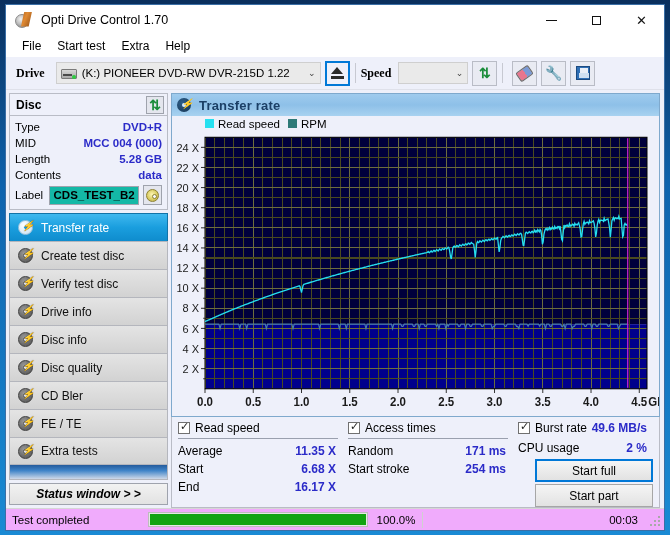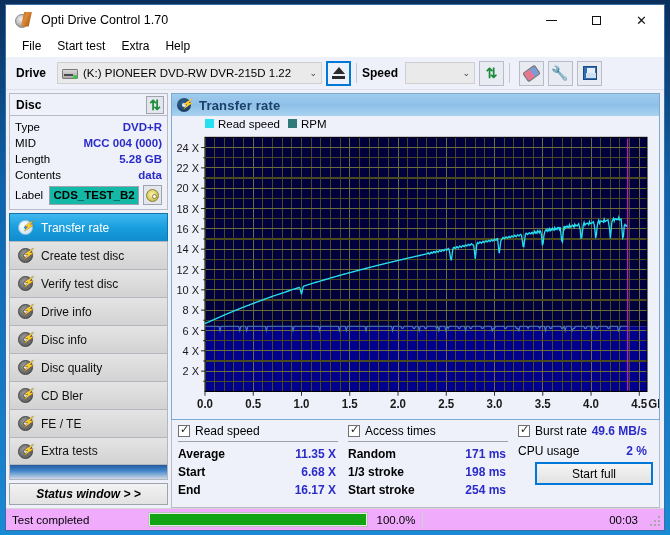--- a/index.html
+++ b/index.html
@@ -41,21 +41,21 @@
   
   .menubar { height:22px; background:#ffffff; display:flex; align-items:center;
              padding-left:8px; flex:0 0 22px; }
   .menu-item { padding:2px 8px; font-size:12px; color:#000; }
 
   
   .drivebar {
     flex:0 0 33px; background:#eef0fa; display:flex; align-items:center;
     padding:0 4px; border-bottom:1px solid #dfe1ea;
   }
-  .lbl-bold { font-weight:bold; font-size:12px; color:#000; }
+  .lbl-bold { font-weight:bold; font-size:12px; color:#000;font-family:Liberation Serif, serif; }
   .combo {
     height:22px; background:#eaeaea; border:1px solid #cfcfcf;
     display:flex; align-items:center; padding:0 4px; position:relative;
   }
   .combo .arrow { margin-left:auto; font-size:9px; color:#444; padding-left:6px;}
   .drive-combo { width:265px; margin-left:11px; }
   .drv-icon { width:16px; height:13px; position:relative; flex:0 0 16px; margin-right:5px;}
   .drv-icon .body { position:absolute; left:0; top:2px; width:16px; height:10px;
      background:linear-gradient(180deg,#d8d8d8,#a9a9a9); border:1px solid #7a7a7a; border-radius:1px;}
   .drv-icon .slot { position:absolute; left:2px; top:7px; width:9px; height:2px; background:#4a4a4a;}
@@ -165,21 +165,21 @@
   .col { display:flex; flex-direction:column; }
   .col1 { width:170px; }
   .col2 { width:170px; }
   .col3 { flex:1; }
   .chk-row { display:flex; align-items:center; gap:5px; }
   .chk { width:12px;height:12px;border:1px solid #707070;background:#fff;position:relative;}
   .chk:after { content:"✓"; position:absolute; left:1px; top:-3px; font-size:11px; color:#1c1c1c; }
   .chk-lbl { font-size:12px; }
   .rule { height:1px; background:#9aa0ae; margin:3px 10px 3px 0; }
   .rrow { display:flex; font-size:12px; line-height:18px; padding-right:12px;}
-  .rrow .k { color:#000;font-weight:bold; }
+  .rrow .k { color:#000; }
   .rrow .v { margin-left:auto; color:#2b2bc8; font-weight:bold; }
   .burst-row { display:flex; font-size:12px; align-items:center; }
   .burst-row .v { margin-left:auto; color:#2b2bc8; font-weight:bold; padding-right:6px;}
   .cpu-row { display:flex; font-size:12px; line-height:18px; margin-top:4px;}
   .cpu-row .v { margin-left:auto; color:#2b2bc8; font-weight:bold; padding-right:6px;}
   .btn {
     height:23px; border:1px solid #a6a6a6; background:linear-gradient(180deg,#f5f5f5,#e2e2e2);
     display:flex; align-items:center; justify-content:center; font-size:12px; width:118px;
     margin-top:2px; align-self:flex-end;
   }
@@ -564,40 +564,37 @@
           <div class="chk-row">
             <span class="chk"></span>
             <span class="chk-lbl">Access times</span>
           </div>
           <div class="rule"></div>
           <div class="rrow">
             <span class="k">Random</span>
             <span class="v">171 ms</span>
           </div>
           <div class="rrow">
-            <span class="k">1/3 stroke</span>
-            <span class="v">198 ms</span>
-          </div>
-          <div class="rrow">
             <span class="k">Start stroke</span>
             <span class="v">254 ms</span>
           </div>
         </div>
 
         <div class="col col3">
           <div class="burst-row">
             <span class="chk"></span>
             <span class="chk-lbl" style="margin-left:5px">Burst rate</span>
             <span class="v">49.6 MB/s</span>
           </div>
           <div class="cpu-row">
             <span class="k">CPU usage</span>
             <span class="v">2 %</span>
           </div>
           <div class="btn primary">Start full</div>
+          <div class="btn">Start part</div>
         </div>
       </div>
     </div>
   </div>
 
   <div class="statusbar">
     <div class="sb-cell sb-text">Test completed</div>
     <div class="sb-prog">
       <div class="fill" id="progfill" style="width: 100%;"></div>
     </div>

